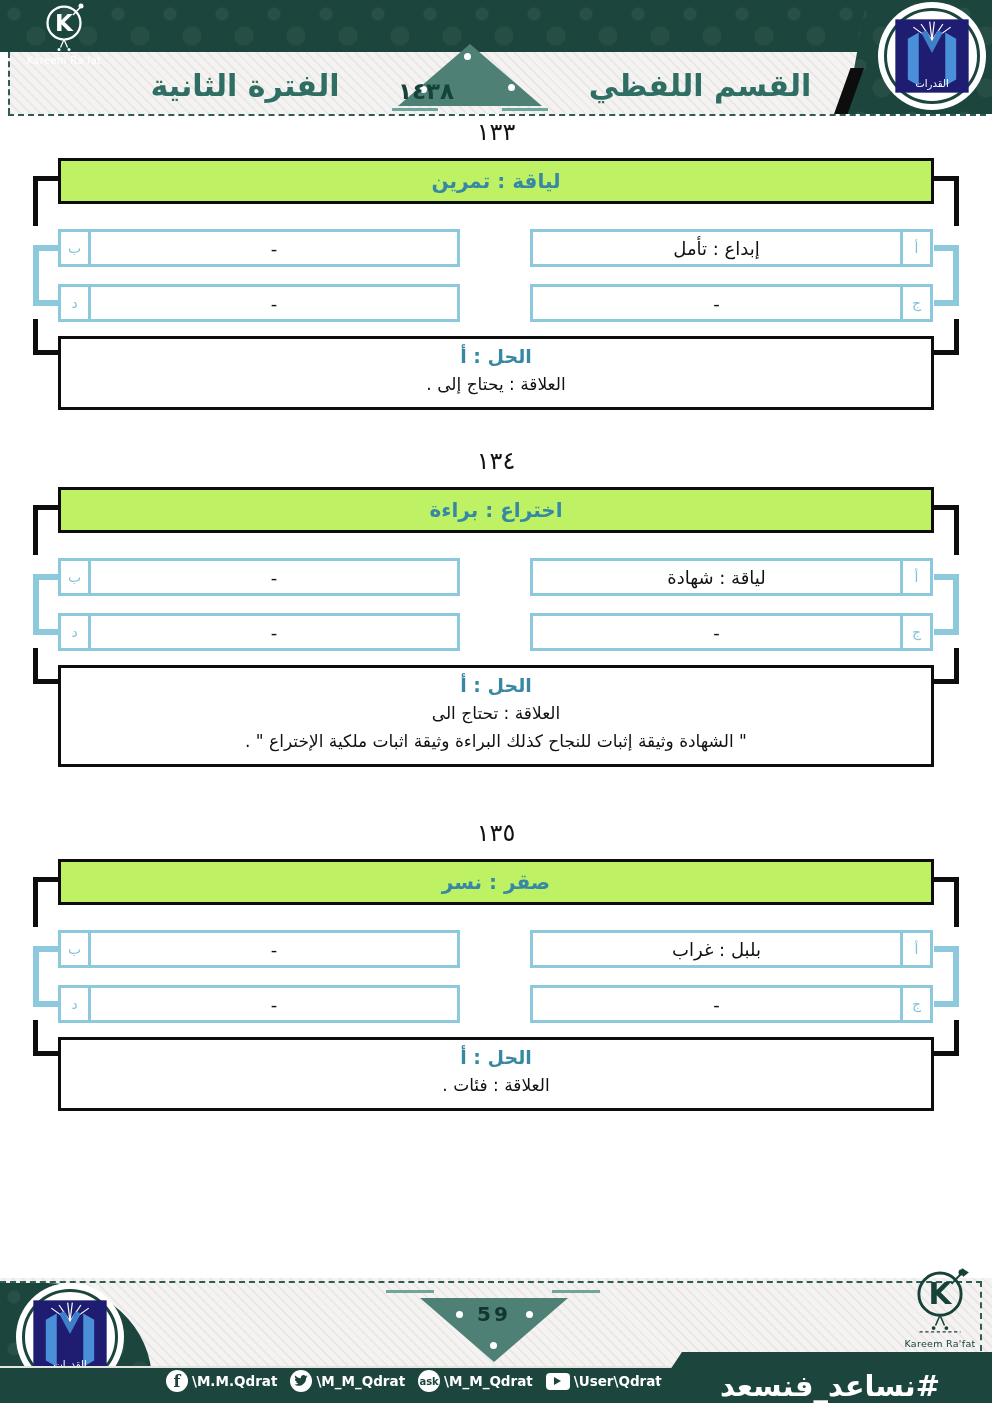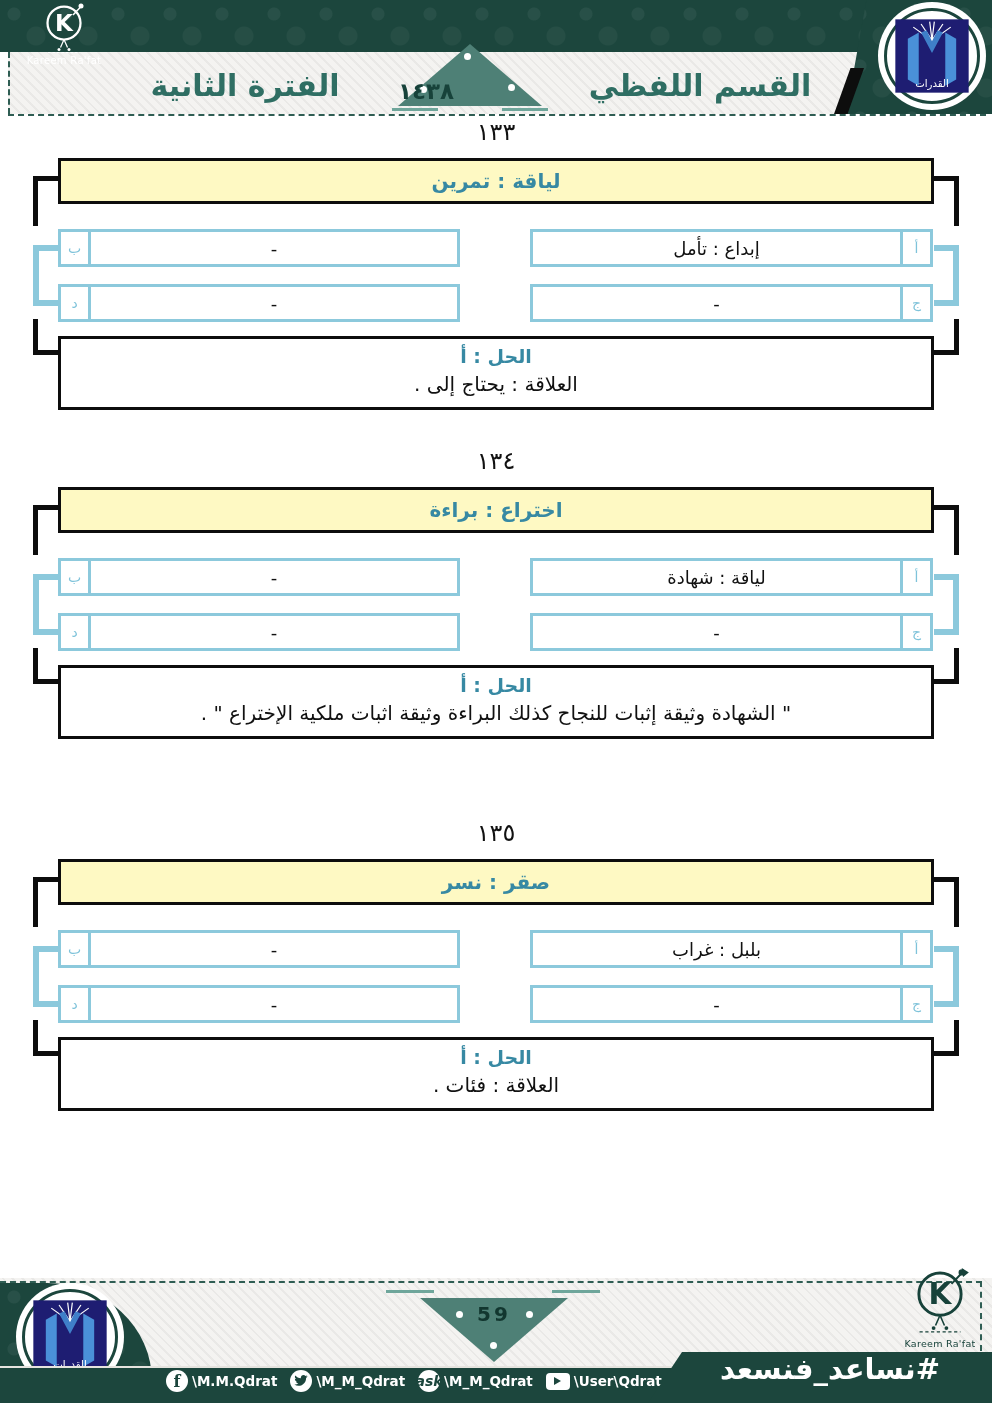--- a/index.html
+++ b/index.html
@@ -59,38 +59,38 @@
   .klogo-wrap.ftr{left:902px;top:1266px;width:76px;color:#17423a}
   .klogo-wrap.hdr svg{width:50px}
   .klogo-wrap.ftr svg{width:64px}
   .k-caption{font-size:10px;letter-spacing:.3px;margin-top:-9px}
   .klogo-wrap.ftr .k-caption{font-size:9.5px;margin-top:-8px}
 
   
   .qblock{position:absolute;left:0;width:992px;height:330px}
   .q-num{position:absolute;left:0;top:0;width:992px;text-align:center;
     font-size:24px;color:#111;line-height:32px}
-  .q-title{position:absolute;left:58px;top:42px;width:876px;height:46px;background:#fef9c3;
+  .q-title{position:absolute;left:58px;top:42px;width:876px;height:46px;background:#bef264;
     border:3px solid var(--ink);display:flex;align-items:center;justify-content:center}
   .q-title span{font-size:20px;font-weight:bold;color:var(--teal)}
   .pair{position:absolute;height:38px;border:3px solid var(--lblue);background:#fff;display:flex}
   .pair.right{left:530px;width:403px}
   .pair.left{left:58px;width:402px}
   .pair.r1{top:113px}
   .pair.r2{top:168px}
   .opt-val{flex:1;display:flex;align-items:center;justify-content:center;
     font-size:18px;color:#111;direction:rtl}
   .opt-tab{width:30px;display:flex;align-items:center;justify-content:center;
     font-size:14px;color:var(--lbtext)}
   .pair.right .opt-tab{border-left:3px solid var(--lblue)}
   .pair.left  .opt-tab{border-right:3px solid var(--lblue)}
   .q-sol{position:absolute;left:58px;top:220px;width:876px;background:#fff;
     border:3px solid var(--ink);text-align:center;padding:4px 12px 9px;direction:rtl}
   .sol-label{font-size:19px;font-weight:bold;color:var(--teal);line-height:27px}
-  .sol-line{font-size:20px;color:#111;line-height:28px}
+  .sol-line{font-size:17px;color:#111;line-height:28px}
   .bk{position:absolute;background:var(--ink)}
   .bb{position:absolute;background:var(--lblue)}
   .bk.tlh{left:36px;top:60px;width:24px;height:5px}
   .bk.tlv{left:33px;top:60px;width:5px;height:50px}
   .bk.blh{left:36px;top:234px;width:24px;height:5px}
   .bk.blv{left:33px;top:203px;width:5px;height:36px}
   .bk.trh{left:932px;top:60px;width:24px;height:5px}
   .bk.trv{left:954px;top:60px;width:5px;height:50px}
   .bk.brh{left:932px;top:234px;width:24px;height:5px}
   .bk.brv{left:954px;top:203px;width:5px;height:36px}
@@ -115,27 +115,27 @@
   .ftr-line{position:absolute;top:1290px;height:3px;background:#6fa69b}
   .ftr-line.l{left:386px;width:48px}
   .ftr-line.r{left:552px;width:48px}
   .strip{position:absolute;left:0;top:1366px;width:992px;height:37px;background:var(--green);
     border-top:2px solid #e6e4df}
   .social{position:absolute;left:166px;top:1370px;display:flex;align-items:center;gap:13px}
   .soc-item{display:flex;align-items:center;gap:4px;color:#fff;font-size:13.5px;font-weight:bold}
   .sic{width:22px;height:22px;border-radius:50%;background:#fff;display:flex;
     align-items:center;justify-content:center;flex:none}
   .sic.fb span{color:var(--green);font-size:16px;font-weight:bold;font-family:"DejaVu Serif",serif}
-  .sic.ask span{color:var(--green);font-size:14px;font-weight:bold;font-style:italic}
+  .sic.ask span{color:var(--green);font-size:10px;font-weight:bold;}
   .yt{width:24px;height:17px;border-radius:4px;background:#fff;display:flex;
     align-items:center;justify-content:center;flex:none}
   .yt i{display:block;width:0;height:0;border-left:7px solid var(--green);
     border-top:4.5px solid transparent;border-bottom:4.5px solid transparent}
   .hashtag-block{position:absolute;left:648px;top:1352px;width:344px;height:51px;background:var(--green);
-    clip-path:polygon(34px 0,100% 0,100% 100%,0 100%);display:flex;align-items:flex-start;justify-content:center}
+    clip-path:polygon(34px 0,100% 0,100% 100%,0 100%);display:flex;align-items:flex-end;justify-content:center}
   .hashtag-block span{color:#fff;font-size:29px;font-weight:bold;direction:rtl;padding-left:20px}
 </style>
 </head>
 <body>
 
 <div class="page">
 
   <div class="hdr-band gpat"></div>
   <div class="hdr-light hatch"></div>
   <div class="hdr-dark-block gpat"></div>
@@ -259,20 +259,21 @@
     <div class="pair left r2">
       <div class="opt-tab">د</div>
       <div class="opt-val">-</div>
     </div>
     <div class="bk blh"></div>
     <div class="bk blv"></div>
     <div class="bk brh"></div>
     <div class="bk brv"></div>
     <div class="q-sol">
       <div class="sol-label">الحل : أ</div>
+      <div class="sol-line">العلاقة : تحتاج الى</div>
       <div class="sol-line">" الشهادة وثيقة إثبات للنجاح كذلك البراءة وثيقة اثبات ملكية الإختراع " .</div>
     </div>
   </section>
 
   <section class="qblock" style="top:817px">
     <div class="q-num">١٣٥</div>
     <div class="q-title">
       <span>صقر : نسر</span>
     </div>
     <div class="bk tlh"></div>

